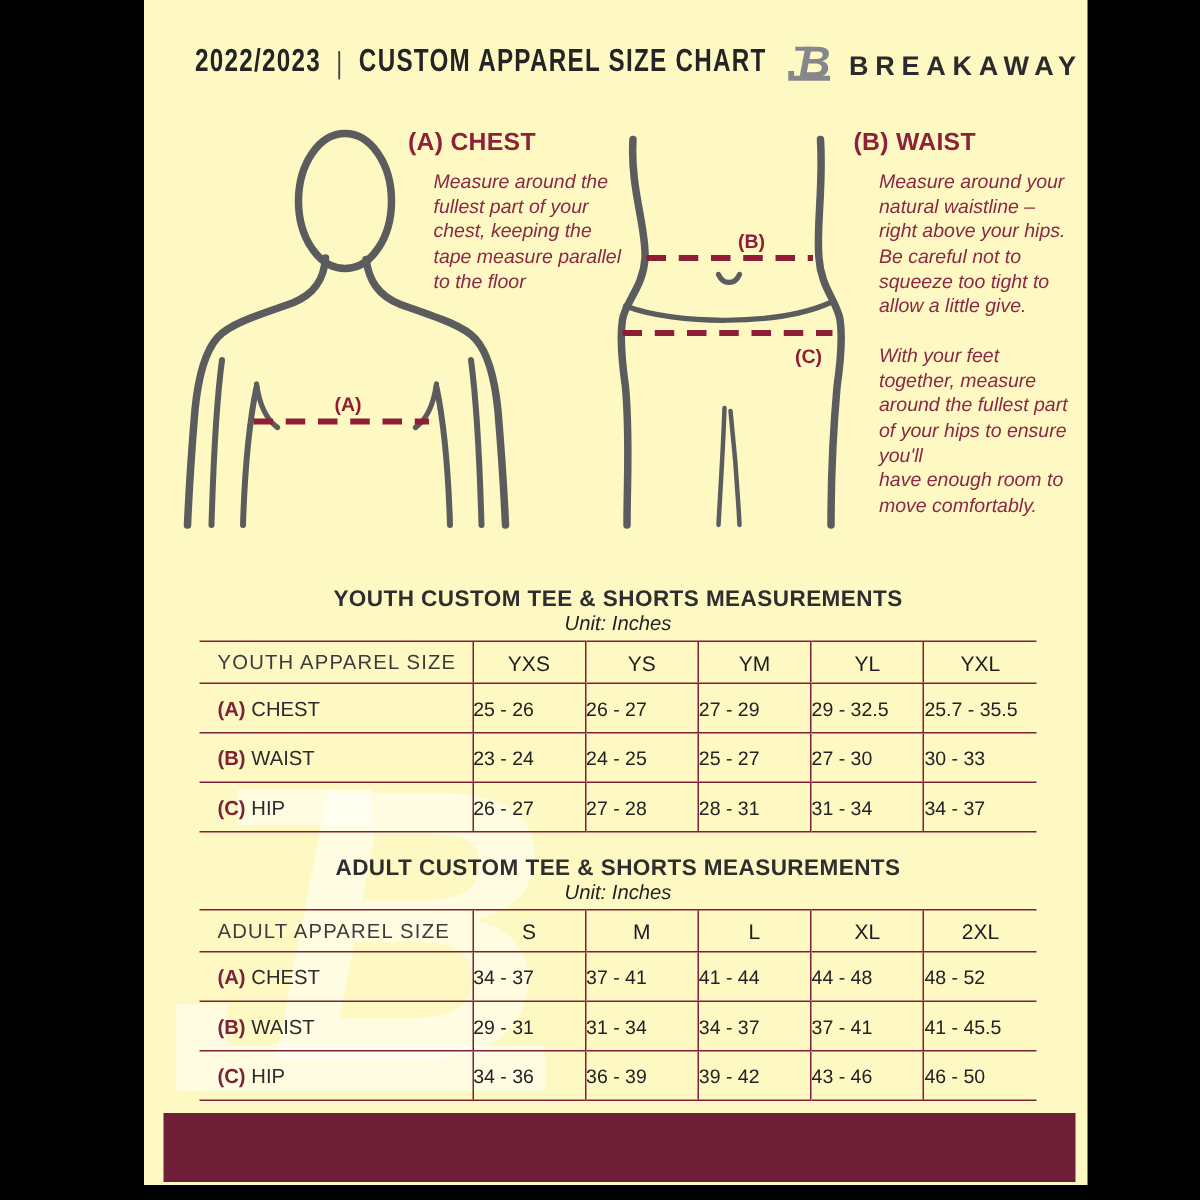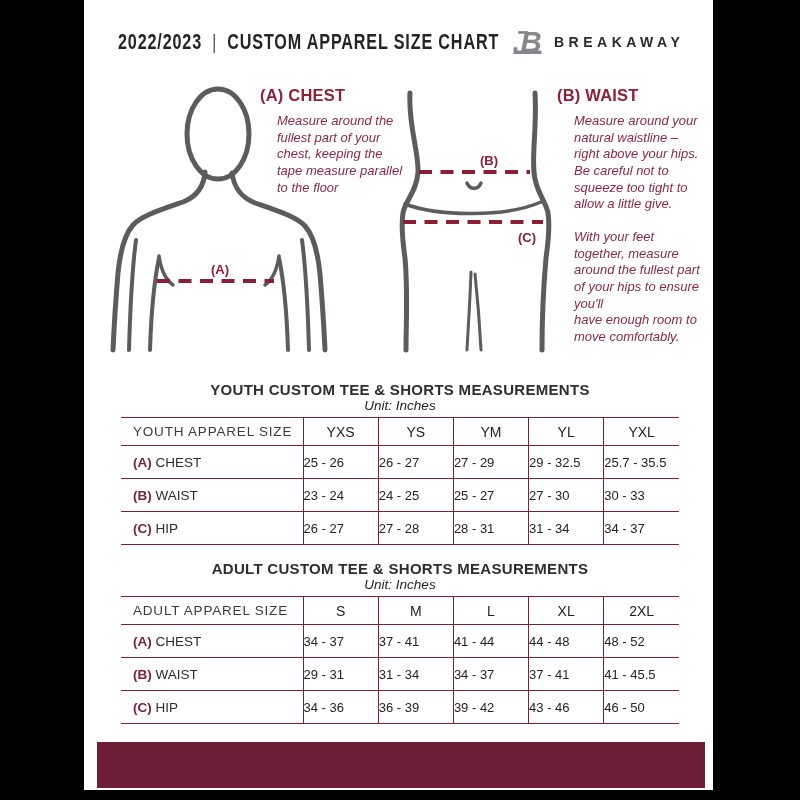--- a/index.html
+++ b/index.html
@@ -1,54 +1,54 @@
 <!DOCTYPE html>
 <html><head>
 <meta charset="utf-8">
 <style>
   html,body{margin:0;padding:0;}
   body{
     width:800px;height:800px;background:#000;position:relative;overflow:hidden;
     font-family:"Liberation Sans",sans-serif;
   }
   .page{
-    position:absolute;left:84px;top:0;width:629px;height:790px;
-    background:#ffffff;overflow:hidden;
+    position:absolute;left:96px;top:0;width:629px;height:790px;
+    background:#fef9c3;overflow:hidden;
   }
   
   .header-line{
     position:absolute;left:34px;top:31px;display:flex;align-items:center;
     transform:scale(0.85,1.12);transform-origin:left center;
     font-weight:bold;font-size:19px;letter-spacing:1px;color:#242426;white-space:nowrap;
   }
   .header-sep{font-weight:normal;color:#44444a;margin:0 12px;font-size:18px;}
   .logo-svg{position:absolute;left:428px;top:21px;width:34px;height:38px;color:#85878a;}
   .brand{
-    position:absolute;left:470px;top:34px;font-size:14px;font-weight:bold;
+    position:absolute;left:470px;top:34px;font-size:18px;font-weight:bold;
     letter-spacing:4.5px;color:#2b2b2d;white-space:nowrap;
   }
   
   .watermark{position:absolute;left:8px;top:468px;width:300px;height:273px;color:rgba(255,255,255,0.5);}
   
   .figures{position:absolute;left:0;top:0;width:629px;height:360px;}
   .fig-stroke{fill:none;stroke:#5b5c5e;stroke-linecap:round;}
   .dash{fill:none;stroke:#8e1d36;stroke-width:4;stroke-dasharray:13 8.5;}
   .fig-label{font-family:"Liberation Sans",sans-serif;font-size:13px;font-weight:bold;fill:#8e1d36;}
   
   .guide{position:absolute;}
   .guide-chest{left:176px;top:86px;width:162px;}
   .guide-waist{left:473px;top:86px;width:162px;}
   .guide-hips{left:473px;top:221px;width:170px;}
   .guide h3{margin:0;font-size:16.5px;font-weight:800;color:#8d2137;letter-spacing:0.2px;}
   .guide p{
     margin:8px 0 0 17px;font-size:13px;font-style:italic;color:#8a2845;
     line-height:1.28;white-space:pre-line;
   }
   
-  .tbl-section{position:absolute;left:37px;width:558px;text-align:center;}
+  .tbl-section{position:absolute;left:37px;width:558px;text-align:center;margin-top:10px;}
   .sec-youth{top:381px;}
   .sec-adult{top:560px;}
   .tbl-title{font-size:15px;font-weight:bold;color:#2e2e30;letter-spacing:0.3px;line-height:17px;}
   .tbl-unit{font-size:13.5px;font-style:italic;color:#232325;line-height:16px;}
   table{border-collapse:collapse;width:558px;table-layout:fixed;margin-top:3px;}
   col.c-label{width:182px;}
   th,td{padding:0;border-bottom:1.5px solid #7d2139;}
   thead th{border-top:1.5px solid #7d2139;height:27px;}
   tbody td{height:32px;}
   th:not(:first-child),td:not(:first-child){border-left:1.5px solid #7d2139;}

